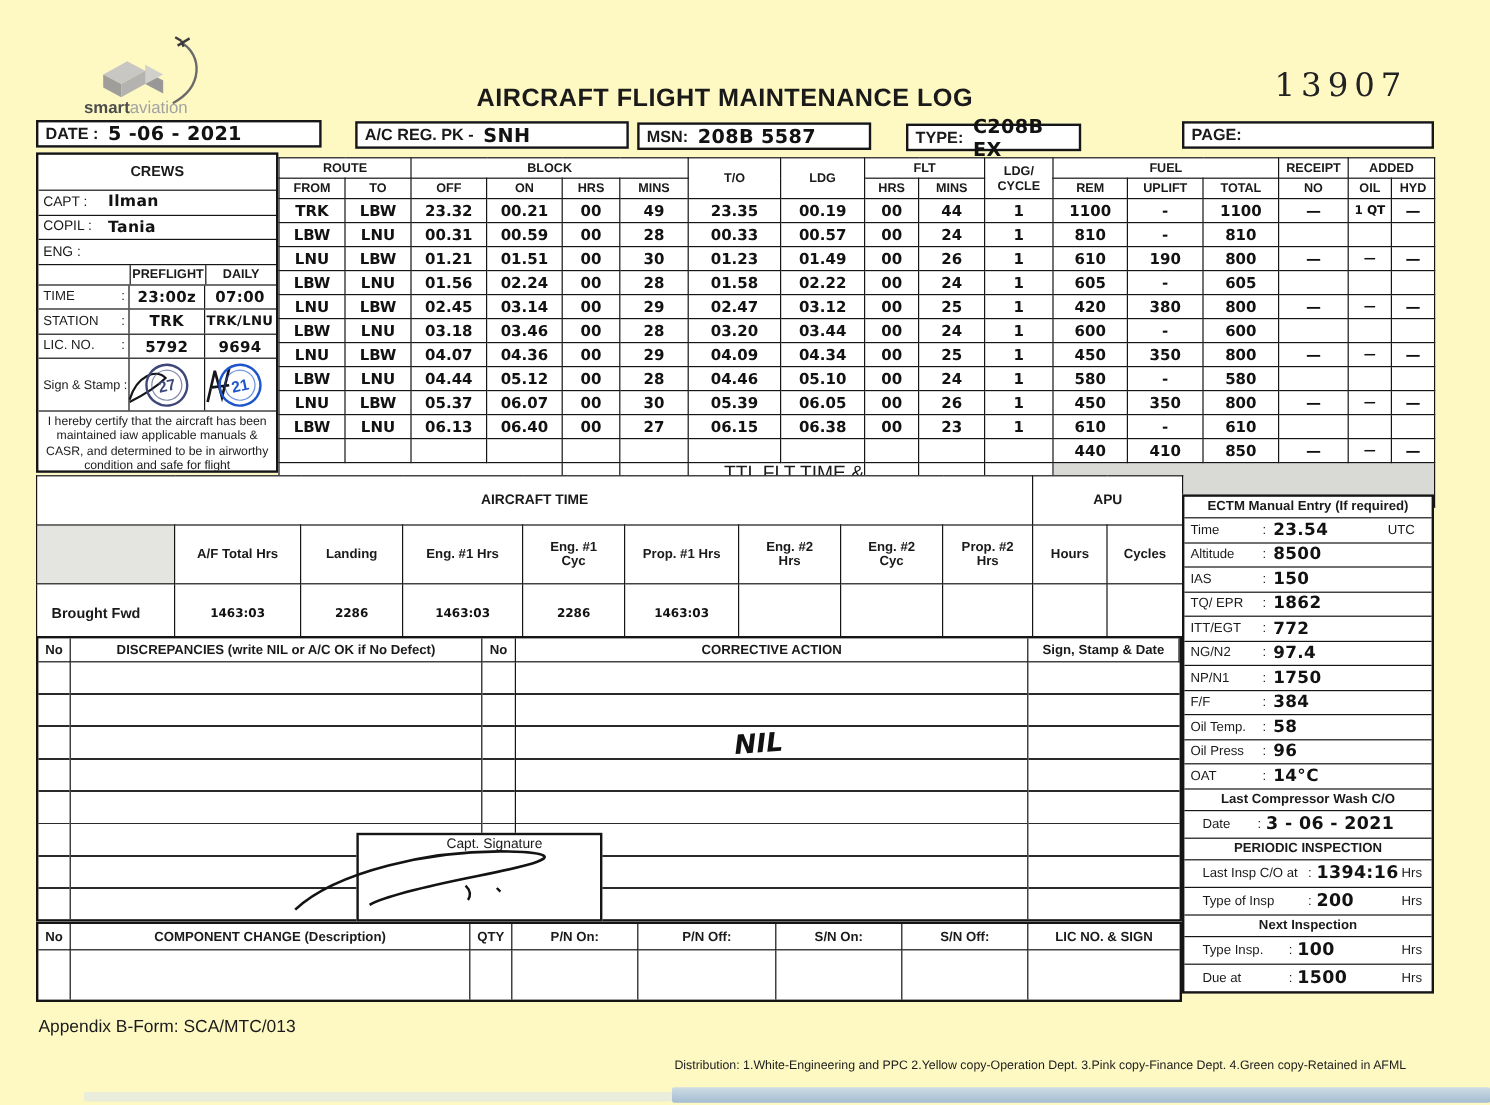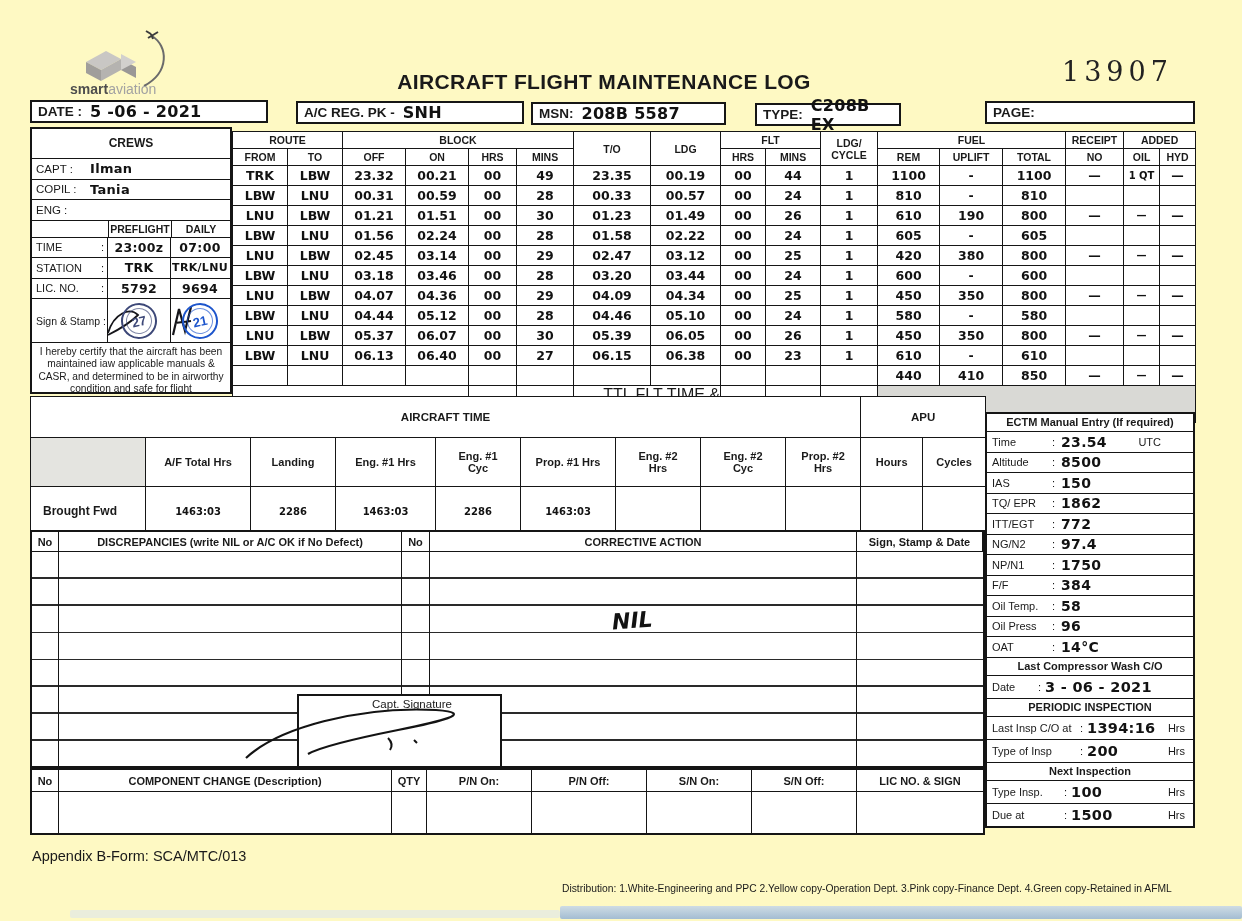--- a/index.html
+++ b/index.html
@@ -52,22 +52,22 @@
   .actime tbody td{height:24px;}
   .at-lbl{font-weight:bold;font-size:12px;padding-left:4px;}
   .at-val{text-align:center;font-family:"DejaVu Sans",sans-serif;font-weight:700;font-size:10px;color:#121212;}
   .blankhead{background:#e4e4e0;}
   
   .ectm{left:985px;top:412px;width:210px;border:2px solid #151515;box-sizing:border-box;background:#fff;}
   .e-title{height:17px;line-height:17px;text-align:center;font-weight:bold;font-size:11px;border-bottom:1.5px solid #151515;}
   .erow{height:19.5px;display:flex;align-items:center;border-bottom:1.5px solid #151515;font-size:11px;padding-left:5px;}
   .erow .el{width:60px;flex:none;}
   .erow .hw{font-size:14px;margin-left:6px;}
-  .erow .suf{margin-left:auto;padding-right:32px;font-size:11px;}
-  .prow{height:22px;display:flex;align-items:center;border-bottom:1.5px solid #151515;font-size:11px;padding-left:5px;}
+  .erow .suf{margin-left:auto;padding-right:14px;font-size:11px;}
+  .prow{height:22px;display:flex;align-items:center;border-bottom:1.5px solid #151515;font-size:11px;padding-left:15px;}
   .prow .el{width:88px;flex:none;}
   .prow .hw{font-size:14.5px;margin-left:4px;}
   .prow .suf{margin-left:auto;padding-right:8px;font-size:11px;}
   
   .disc{left:30px;top:530px;width:955px;height:238px;border:2px solid #151515;box-sizing:border-box;
         display:grid;grid-template-columns:27px 343px 28px 427px 126px;grid-template-rows:20px 1fr;background:#fff;}
   .d-h{border-right:1.5px solid #151515;border-bottom:1.5px solid #151515;font-weight:bold;font-size:11px;
        display:flex;align-items:center;justify-content:center;}
   .d-h:last-child{border-right:none;}
   .d-b{border-right:1.5px solid #151515;

